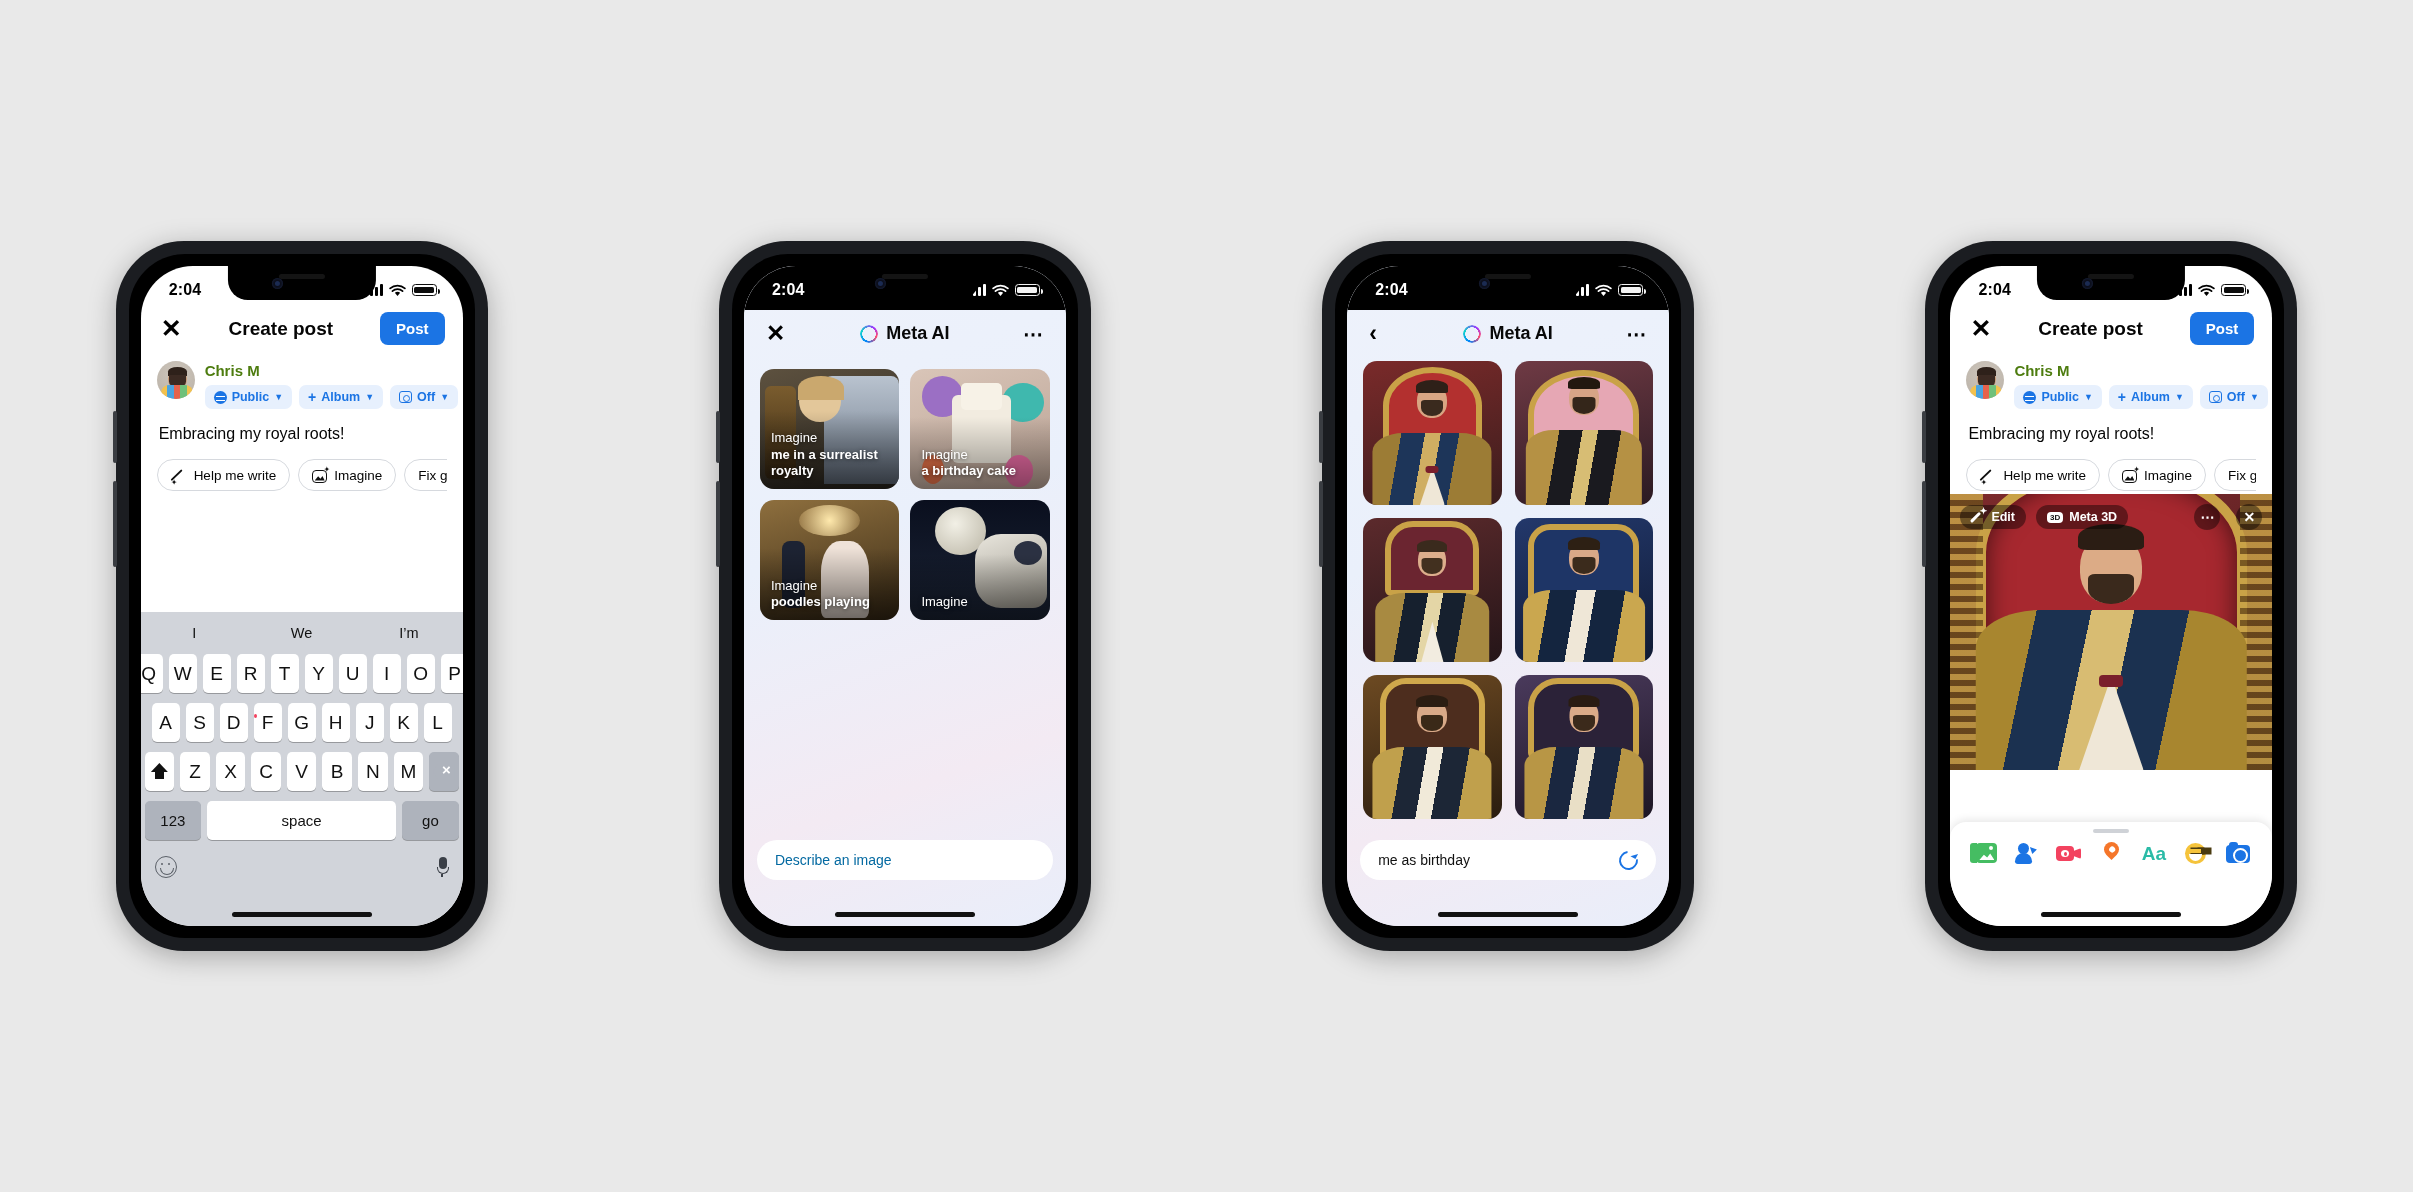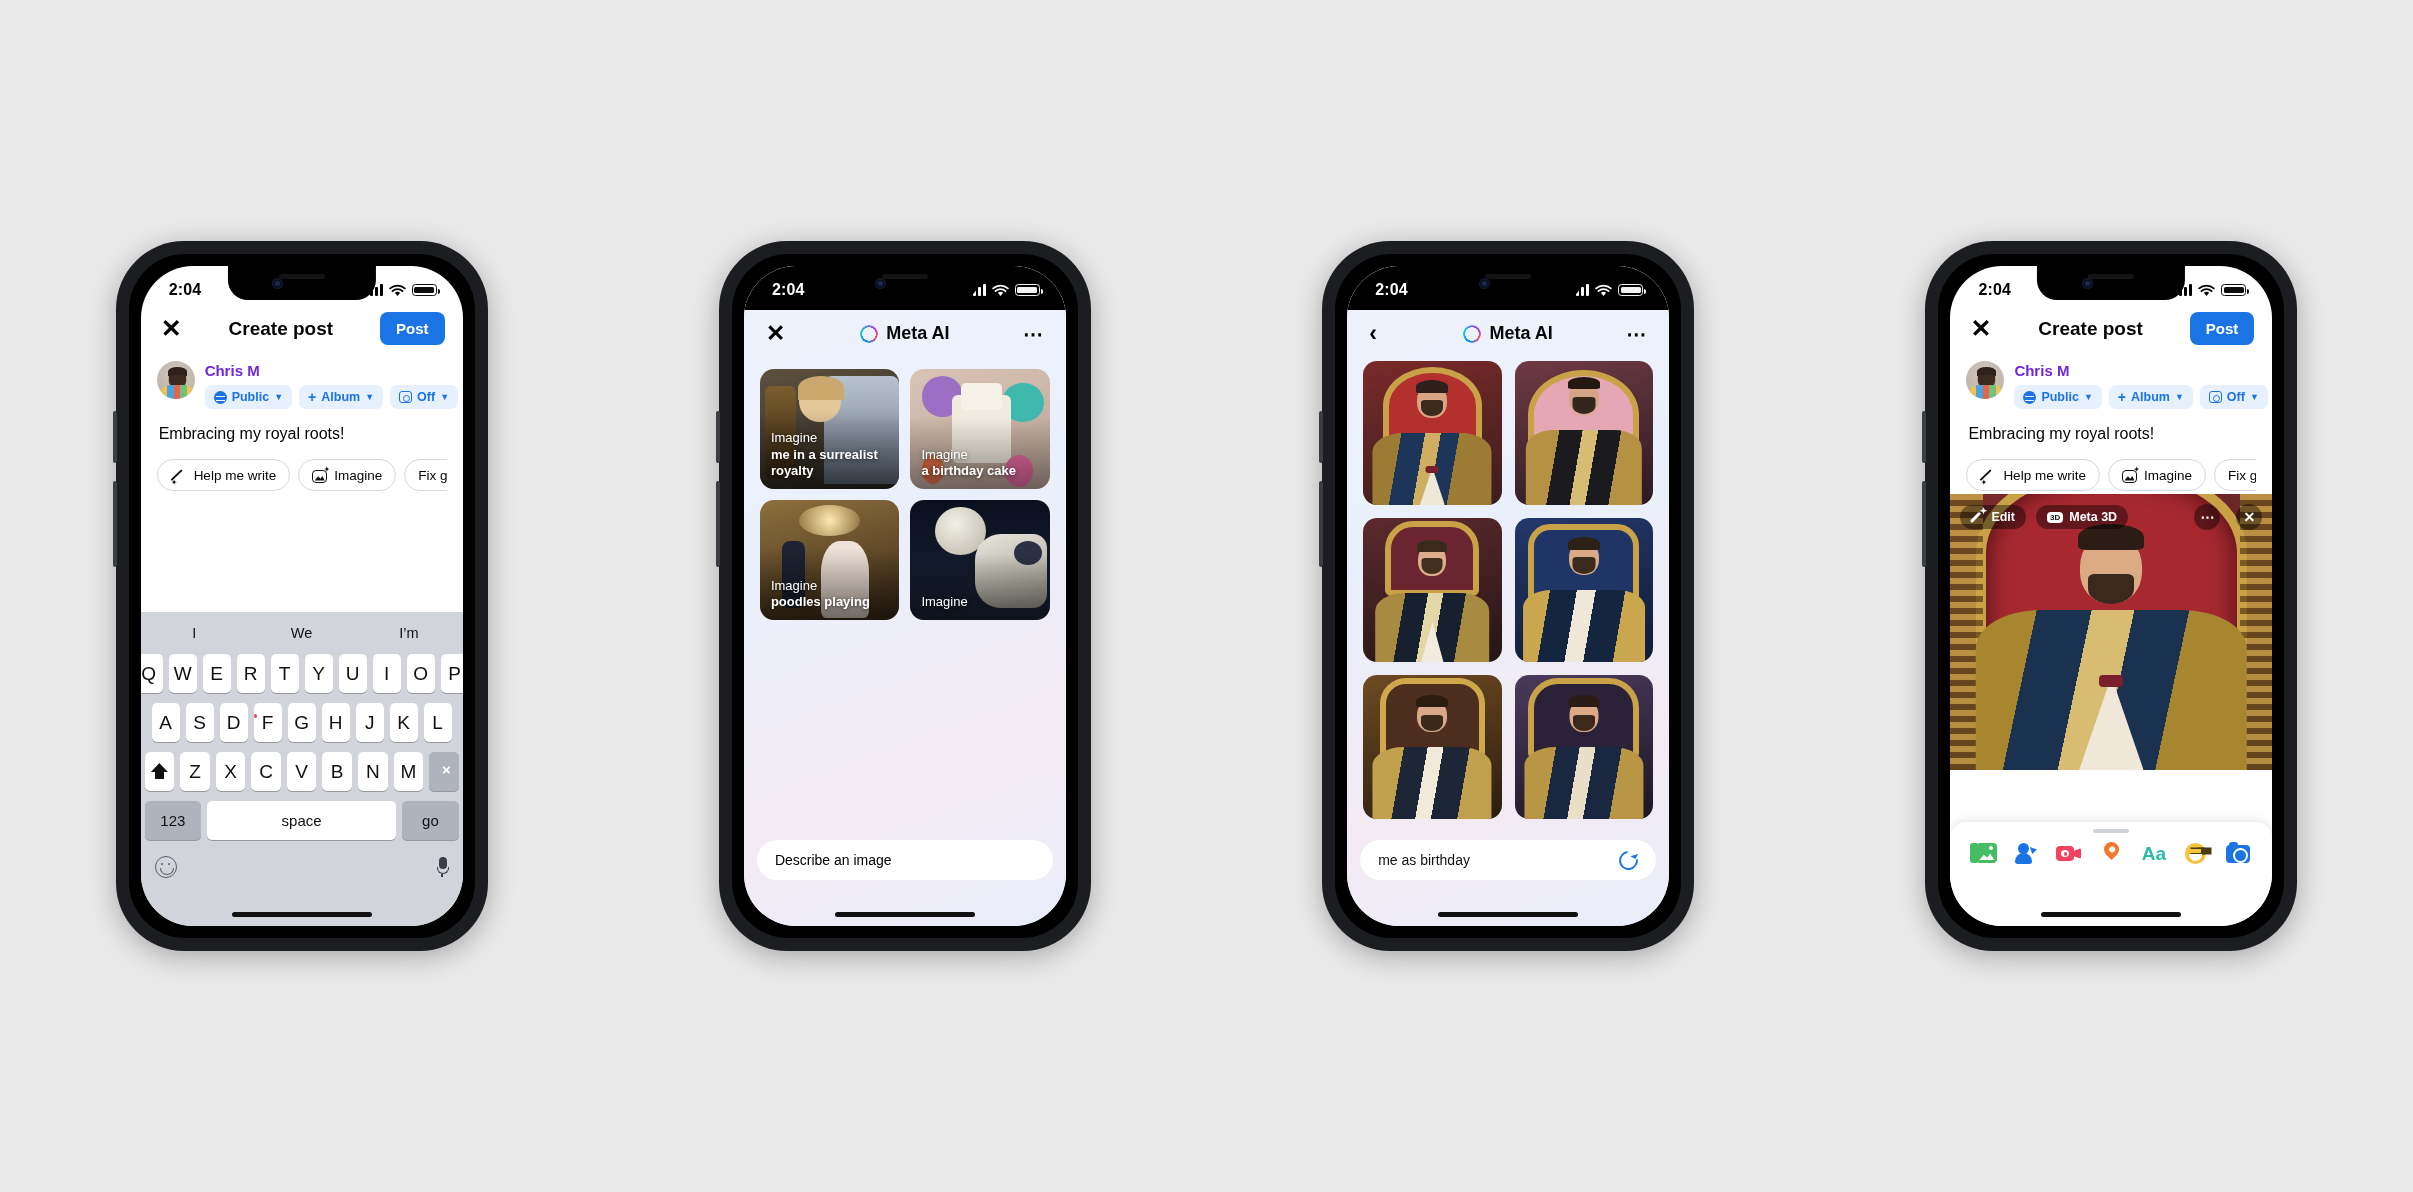--- a/index.html
+++ b/index.html
@@ -54,21 +54,21 @@
   .composer { padding: 6px 16px 0 16px; }
   .author-row { display:flex; gap: 10px; align-items:flex-start; }
   .avatar { width: 38px; height: 38px; border-radius: 50%; flex: 0 0 38px; overflow:hidden; position:relative;
     background: radial-gradient(circle at 50% 35%, #cfc7bd, #b8b0a6); }
   .avatar .head { position:absolute; width:19px; height:21px; border-radius:50% 50% 45% 45%; background:#c79a77; left:11px; top:7px; }
   .avatar .beard { position:absolute; width:17px; height:13px; border-radius:0 0 50% 50%; background:#3b2a22; left:12px; top:14px; }
   .avatar .hair { position:absolute; width:19px; height:9px; border-radius:50% 50% 0 0; background:#2e211a; left:11px; top:6px; }
   .avatar .shirt { position:absolute; left:4px; bottom:0; width:32px; height:14px; border-radius:8px 8px 0 0;
     background: linear-gradient(90deg,#f2c14e 0 20%, #4aa3df 20% 40%, #e6624c 40% 60%, #6fc07a 60% 80%, #f2c14e 80%); }
   .author-meta { flex:1; padding-top:1px; }
-  .author-name { font-size: 15px; font-weight: 700; color:#6d28d9; margin-bottom: 6px; }
+  .author-name { font-size: 15px; font-weight: 700; color:#4d7c0f; margin-bottom: 6px; }
   .chips { display:flex; gap: 7px; }
   .chip { display:flex; align-items:center; gap:5px; background:#e7f0fd; color:#1b74e4; border-radius: 7px; padding: 5px 9px; font-size: 12.5px; font-weight: 700; white-space:nowrap; }
   .chip .caret { font-size: 9px; }
   .post-text { font-size: 16px; color:#050505; padding: 16px 2px 0 2px; }
 
   .ai-row { display:flex; gap: 8px; padding: 16px 0 0 0; overflow: hidden; }
   .ai-pill { display:flex; align-items:center; gap: 7px; border:1px solid #d6d9de; border-radius: 999px; padding: 7px 13px; font-size: 13.5px; color:#050505; background:#fff; white-space:nowrap; }
 
   
   .aa-float { position:absolute; left: 17px; width: 28px; height:28px; border-radius: 8px; display:flex; align-items:center; justify-content:center;
@@ -145,21 +145,21 @@
   .tile { border-radius: 14px; overflow:hidden; position:relative; }
   .tile .cap { position:absolute; left: 11px; bottom: 10px; right: 10px; color:#fff; font-size: 13px; font-weight: 700; line-height: 1.25; text-shadow: 0 1px 4px rgba(0,0,0,.6); }
   .tile .cap .thin { font-weight: 400; display:block; }
 
   .hero { margin: 0 16px; height: 252px; border-radius: 16px; position:relative; overflow:hidden; }
   .hero .htitle { position:absolute; left: 18px; bottom: 52px; color:#fff; font-size: 21px; font-weight: 800; line-height: 1.15; width: 190px; text-shadow: 0 2px 6px rgba(0,0,0,.55); }
   .tryit { position:absolute; right: 16px; bottom: 20px; background:#fff; color:#111; font-size: 13.5px; font-weight: 700; padding: 8px 15px; border-radius: 999px; }
 
   .grid2 { display:grid; grid-template-columns: 1fr 1fr; gap: 11px; padding: 12px 16px 0 16px; }
   .prompt-bar { position:absolute; left: 13px; right: 13px; bottom: 46px; background:#fff; border-radius: 999px; height: 40px; display:flex; align-items:center; padding: 0 18px; }
-  .prompt-bar .ph { font-size: 14px; color:#000000; }
+  .prompt-bar .ph { font-size: 14px; color:#0369a1; }
   .prompt-bar .val { font-size: 14px; color:#111; }
   .refresh { margin-left:auto; width: 19px; height: 19px; border-radius:50%; border: 2.4px solid #1b74e4; border-top-color: transparent; transform: rotate(38deg); position:relative; }
   .refresh::after { content:""; position:absolute; right:-1px; top:-2px; border:4px solid transparent; border-bottom-color:#1b74e4; transform: rotate(125deg); }
 
   
   .roy { position:absolute; inset:0; }
   .roy .bg { position:absolute; inset:0; }
 
   
   .edit-bar { position:absolute; top: 10px; left: 10px; right: 10px; display:flex; align-items:center; gap: 10px; z-index: 12; }

